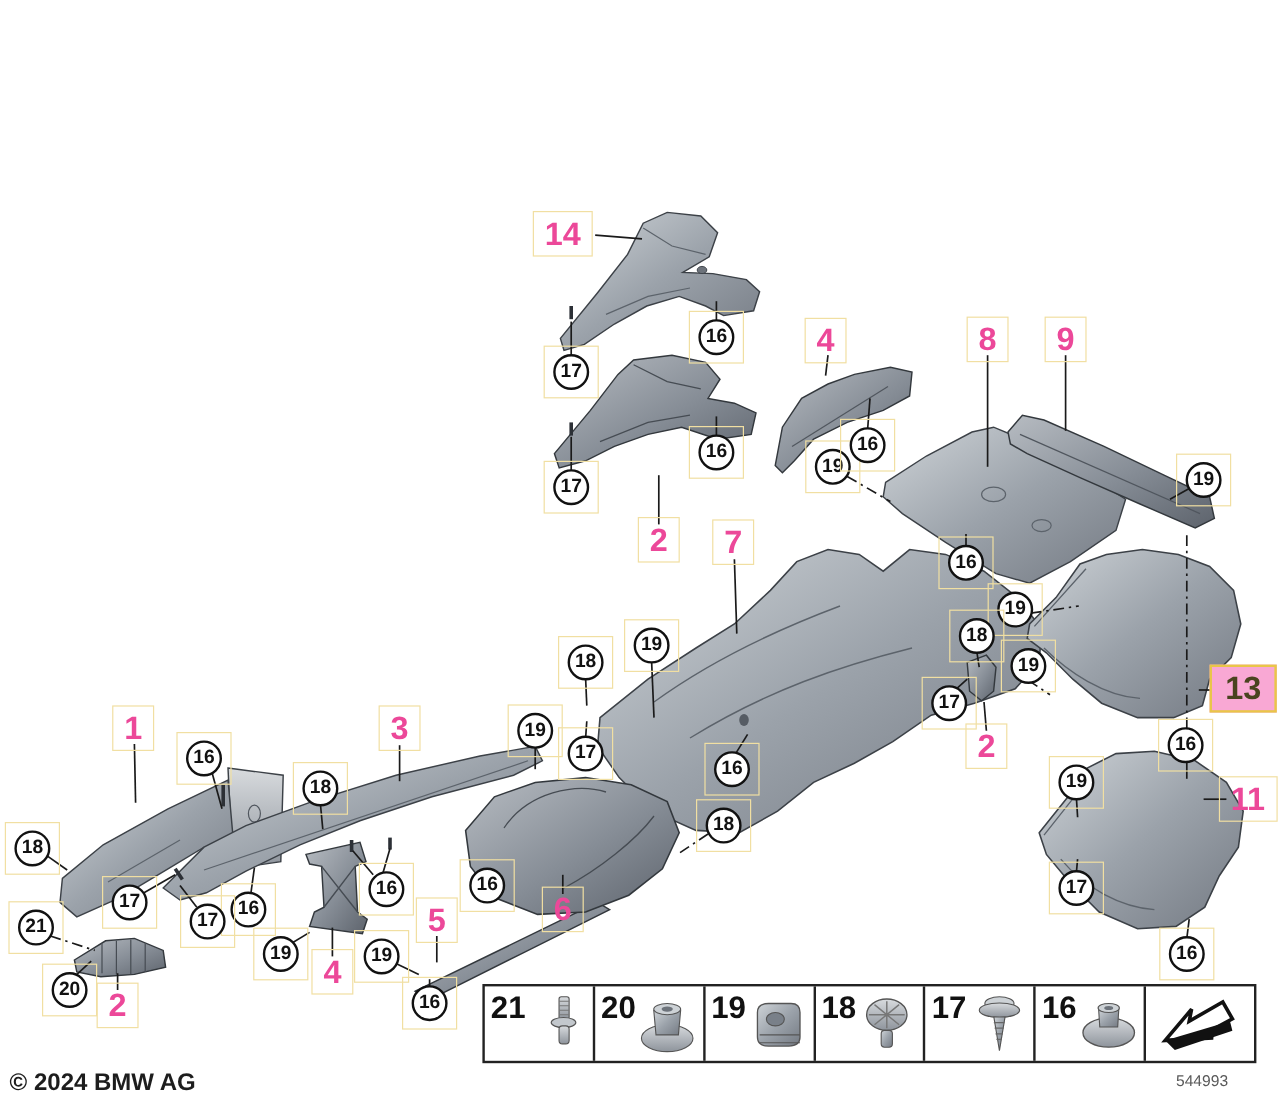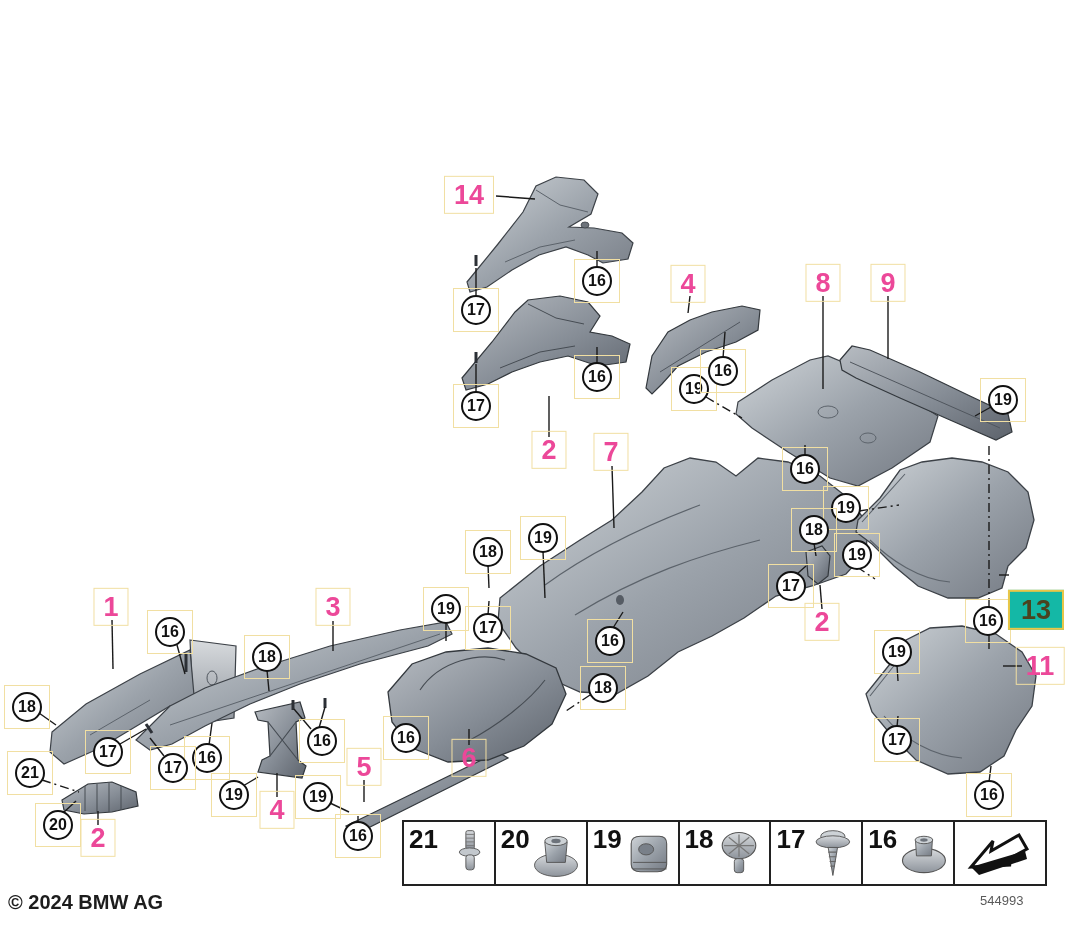--- a/index.html
+++ b/index.html
@@ -14,21 +14,21 @@
            border:1px solid #f1dfa2;background:transparent;box-sizing:border-box;}
   .callout .circle{width:30px;height:30px;border:2.5px solid #111;border-radius:50%;
            background:#fff;display:flex;align-items:center;justify-content:center;
            font-weight:bold;font-size:16px;line-height:1;color:#111;box-sizing:border-box;}
 
   
   .pnum{position:absolute;transform:translate(-50%,-50%);
         border:1px solid #f1dfa2;background:transparent;
         padding:4px 9px;font-weight:bold;font-size:27px;line-height:1.05;color:#ec4899;
         box-sizing:border-box;white-space:nowrap;}
-  .pnum.hl{background:#14b8a6;border:2px solid #e9c648;color:#4a431f;padding:4px 11px;margin-top:36px;}
+  .pnum.hl{background:#f9a8d4;border:2px solid #e9c648;color:#4a431f;padding:4px 11px;}
 
   
   .legend{position:absolute;left:402px;top:820px;width:645px;height:66px;
           border:2px solid #222;box-sizing:border-box;display:flex;background:#fff;}
   .legend .cell{flex:1 1 0;position:relative;border-right:2px solid #222;box-sizing:border-box;}
   .legend .cell:last-child{border-right:none;}
   .legend .ref{position:absolute;left:5px;top:2px;font-weight:bold;font-size:26px;color:#111;}
   .legend .icon{position:absolute;right:2px;top:3px;}
 
   .footer-copy{position:absolute;left:8px;top:891px;font-size:20px;font-weight:600;color:#1d1d1d;}

